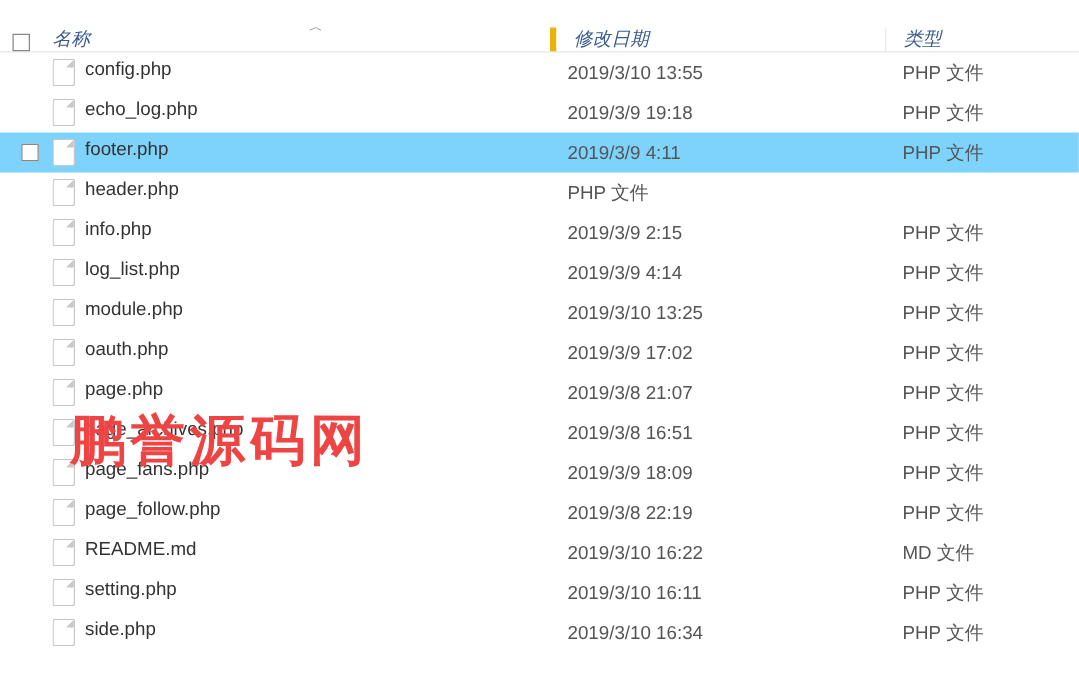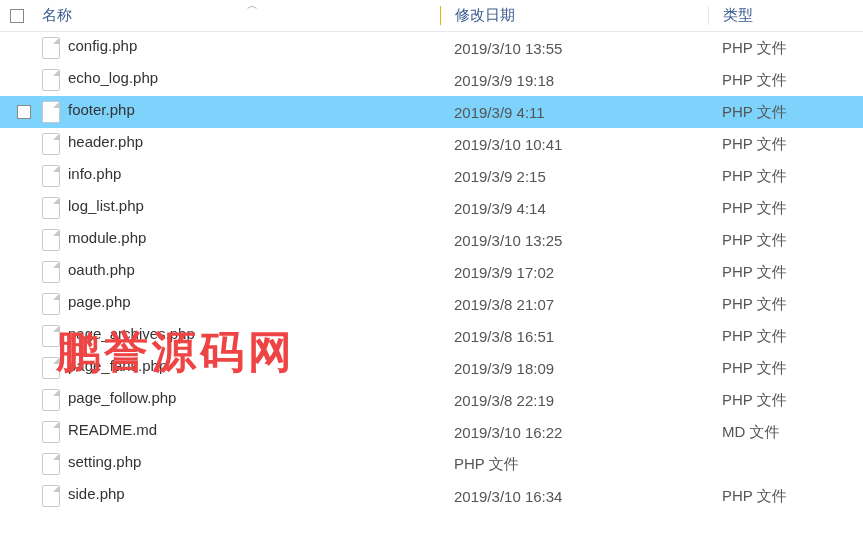--- a/index.html
+++ b/index.html
@@ -8,42 +8,43 @@
   font-size: 15px;
   color: #333;
   background: #fff;
   width: 863px;
   height: 548px;
   overflow: hidden;
   position: relative;
 }
 .header-row {
   display: flex;
-  align-items: center;
-  height: 32px;
+  align-items: flex-end;
+  height: 42px;
   border-bottom: 1px solid #e8e8e8;
   color: #3a5b8f;
   position: relative;
+  font-style: italic;
 }
 .header-checkbox {
   width: 14px;
   height: 14px;
   border: 1px solid #888;
   margin-left: 10px;
   margin-right: 18px;
   background: #fff;
 }
 .col-name-header {
   flex: 0 0 398px;
   padding-left: 0;
   position: relative;
 }
 .col-date-header {
   flex: 0 0 268px;
-  border-left: 1px solid #eab308;
+  border-left: 5px solid #eab308;
   padding-left: 14px;
 }
 .col-type-header {
   flex: 1;
   border-left: 1px solid #e8e8e8;
   padding-left: 14px;
 }
 .sort-arrow {
   position: absolute;
   left: 205px;
@@ -180,21 +181,20 @@
       </div>
       <div class="col-date">2019/3/9 4:11</div>
       <div class="col-type">PHP 文件</div>
     </div>
     <div class="file-row">
       <div class="row-checkbox-slot"></div>
       <div class="col-name">
         <div class="file-icon doc"></div>
         <span>header.php</span>
       </div>
-      <div class="col-date">2019/3/10 10:41</div>
       <div class="col-type">PHP 文件</div>
     </div>
     <div class="file-row">
       <div class="row-checkbox-slot"></div>
       <div class="col-name">
         <div class="file-icon doc"></div>
         <span>info.php</span>
       </div>
       <div class="col-date">2019/3/9 2:15</div>
       <div class="col-type">PHP 文件</div>
@@ -270,20 +270,21 @@
       </div>
       <div class="col-date">2019/3/10 16:22</div>
       <div class="col-type">MD 文件</div>
     </div>
     <div class="file-row">
       <div class="row-checkbox-slot"></div>
       <div class="col-name">
         <div class="file-icon doc"></div>
         <span>setting.php</span>
       </div>
+      <div class="col-date">2019/3/10 16:11</div>
       <div class="col-type">PHP 文件</div>
     </div>
     <div class="file-row">
       <div class="row-checkbox-slot"></div>
       <div class="col-name">
         <div class="file-icon doc"></div>
         <span>side.php</span>
       </div>
       <div class="col-date">2019/3/10 16:34</div>
       <div class="col-type">PHP 文件</div>

